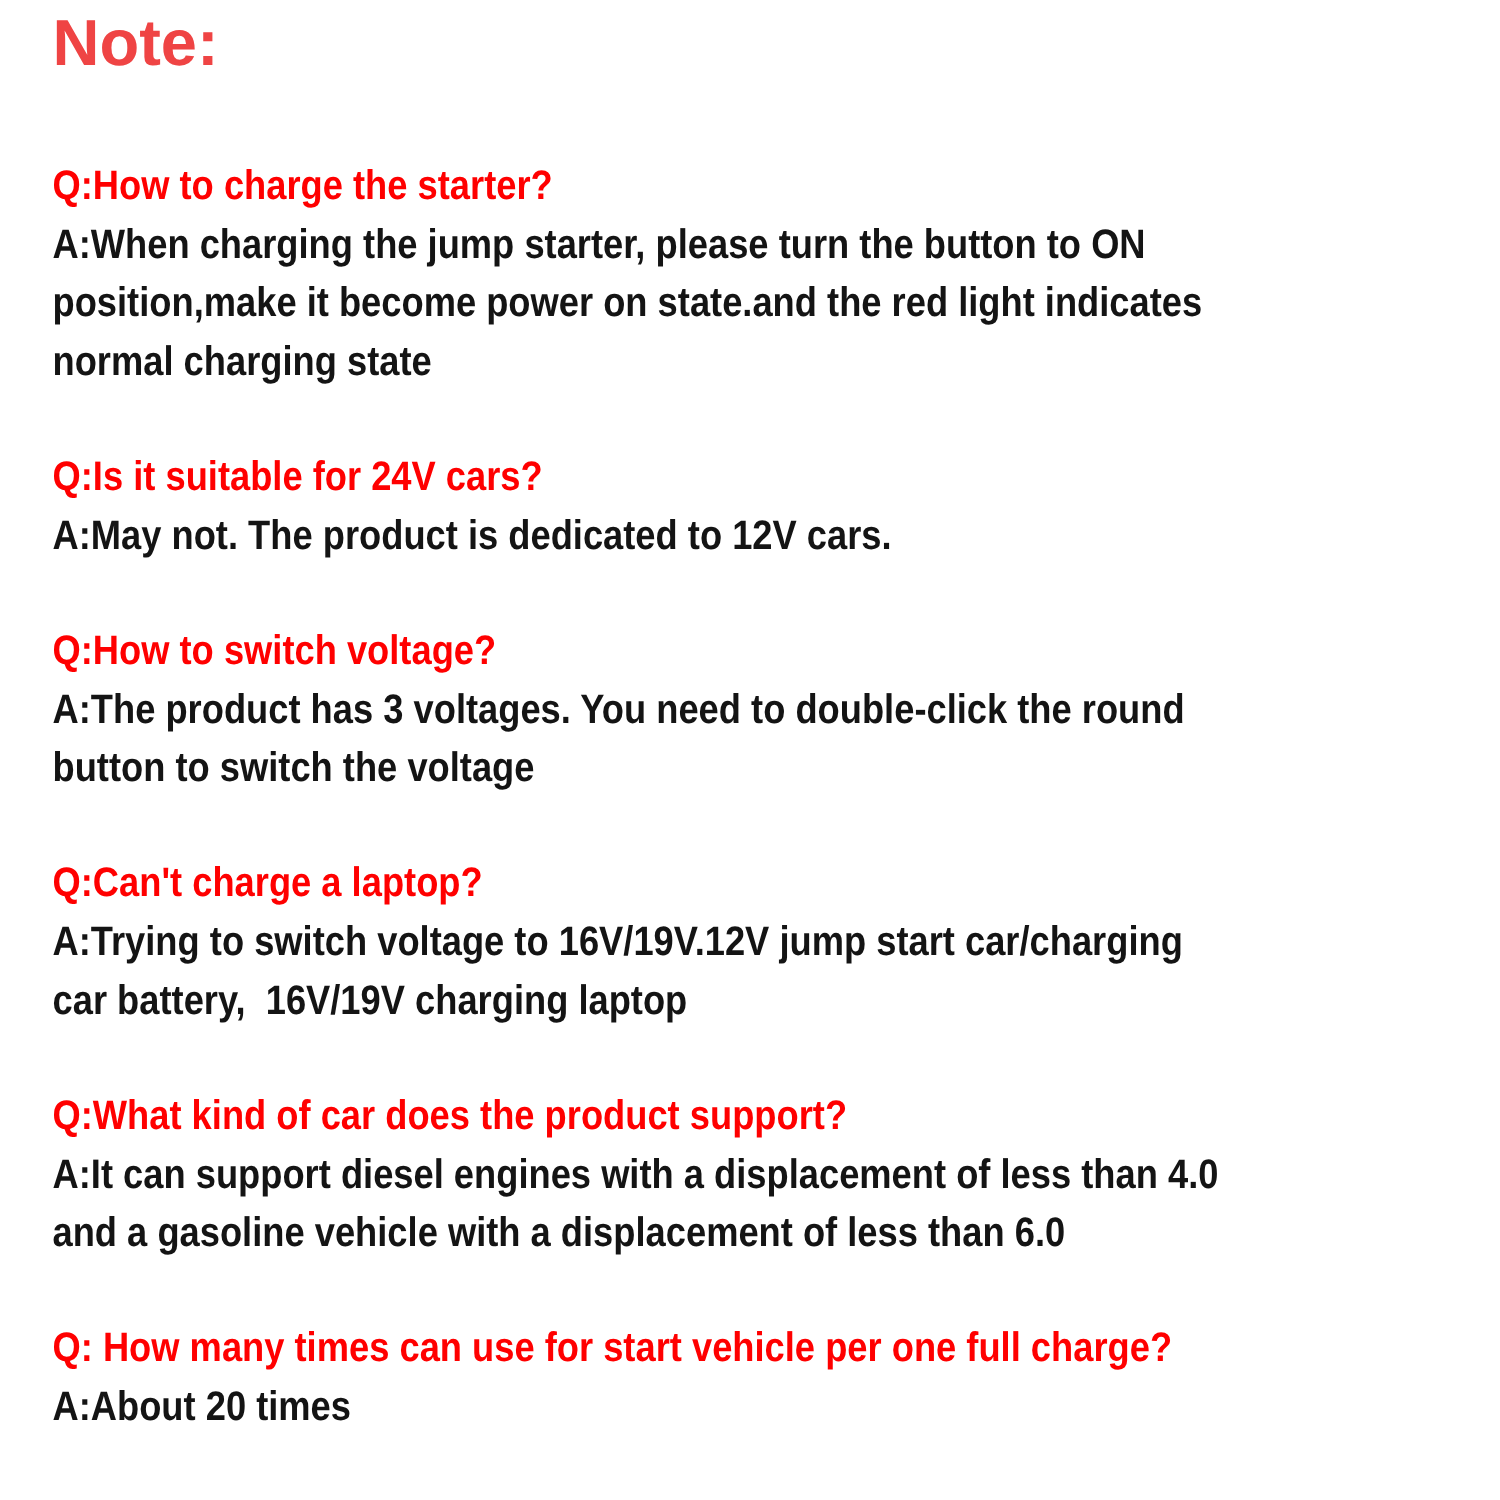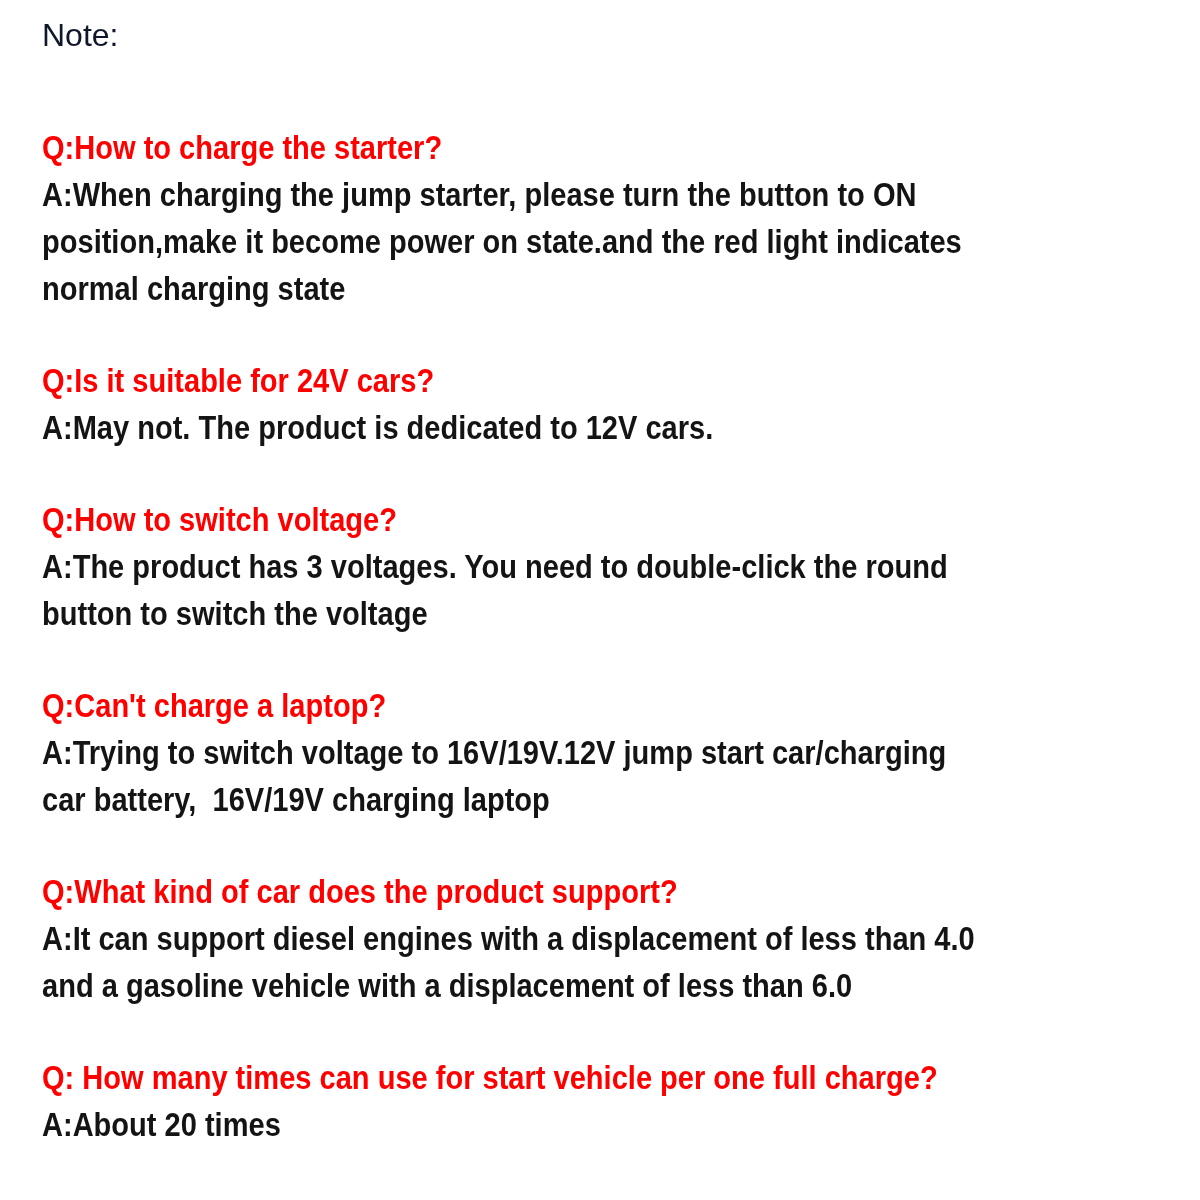--- a/index.html
+++ b/index.html
@@ -11,24 +11,24 @@
     width: 1200px;
     height: 1200px;
     overflow: hidden;
     font-family: "Liberation Sans", "DejaVu Sans", sans-serif;
   }
   .page {
     padding: 8px 0 0 42px;
   }
   .note-title {
     margin: 0 0 61px 0;
-    font-size: 32px;
+    font-size: 52px;
     line-height: 55px;
-    font-weight: normal;
-    color: #0f172a;
+    font-weight: bold;
+    color: #ef4444;
     letter-spacing: 0px;
   }
   
   .faq {
     width: 1320px;
     transform: scaleX(0.88);
     transform-origin: 0 0;
   }
   .faq-item {
     margin: 0 0 45px 0;

